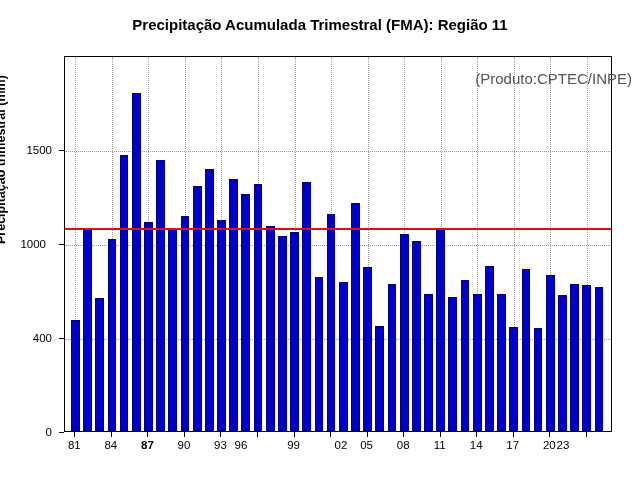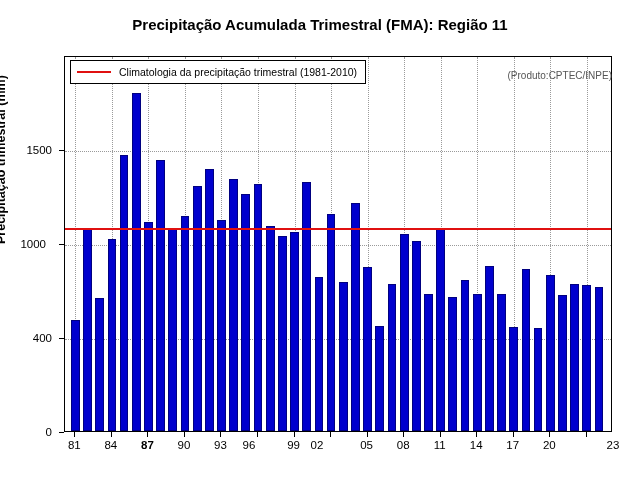--- a/index.html
+++ b/index.html
@@ -85,23 +85,23 @@
     z-index: 5;
   }
   #legend .swatch {
     display: inline-block;
     width: 34px;
     height: 0;
     border-top: 2px solid #e01010;
   }
   #source-note {
     position: absolute;
-    right: 28px;
+    right: 8px;
     top: 70px;
-    font-size: 10px;
+    font-size: 15px;
     color: #555;
     z-index: 5;
   }
   
   .ytick-label {
     position: absolute;
     right: 0;
     width: 40px;
     text-align: right;
     font-size: 11.5px;
@@ -227,24 +227,20 @@
         <div class="bar" style="left: 468.723px; width: 8.768px; height: 103.4px; background: rgb(0, 0, 205);"></div>
         <div class="bar" style="left: 480.9px; width: 8.768px; height: 156.04px; background: rgb(0, 0, 205);"></div>
         <div class="bar" style="left: 493.078px; width: 8.768px; height: 136.3px; background: rgb(0, 0, 205);"></div>
         <div class="bar" style="left: 505.256px; width: 8.768px; height: 146.64px; background: rgb(0, 0, 205);"></div>
         <div class="bar" style="left: 517.434px; width: 8.768px; height: 145.7px; background: rgb(0, 0, 205);"></div>
         <div class="bar" style="left: 529.612px; width: 8.768px; height: 143.82px; background: rgb(0, 0, 205);"></div>
       </div>
     <div id="clim-line" style="top: 171.08px; border-top-color: rgb(224, 16, 16);"></div>
   </div>
 
-  <div id="legend">
-    <span class="swatch"></span>
-    <span>Climatologia da precipitação trimestral (1981-2010)</span>
-  </div>
 
   <div id="source-note">(Produto:CPTEC/INPE)</div>
 
   <div id="yaxis-layer">
       <div class="ytick-mark" style="left: 59px; top: 432px;"></div>
       <div class="ytick-label" style="left: 12px; top: 432px;">0</div>
       <div class="ytick-mark" style="left: 59px; top: 338px;"></div>
       <div class="ytick-label" style="left: 12px; top: 338px;">400</div>
       <div class="ytick-mark" style="left: 59px; top: 244px;"></div>
       <div class="ytick-label" style="left: 6px; top: 244px;">1000</div>
@@ -256,36 +252,36 @@
       <div class="xtick-label" style="left: 74.3511px; top: 439px;">81</div>
       <div class="xtick-mark" style="left: 110.884px; top: 432px;"></div>
       <div class="xtick-label" style="left: 110.884px; top: 439px;">84</div>
       <div class="xtick-mark" style="left: 147.418px; top: 432px;"></div>
       <div class="xtick-label" style="left: 147.418px; top: 439px; font-weight: bold;">87</div>
       <div class="xtick-mark" style="left: 183.951px; top: 432px;"></div>
       <div class="xtick-label" style="left: 183.951px; top: 439px;">90</div>
       <div class="xtick-mark" style="left: 220.484px; top: 432px;"></div>
       <div class="xtick-label" style="left: 220.484px; top: 439px;">93</div>
       <div class="xtick-mark" style="left: 257.018px; top: 432px;"></div>
-      <div class="xtick-label" style="left: 249px; top: 439px;">96</div>
+      <div class="xtick-label" style="left: 241px; top: 439px;">96</div>
       <div class="xtick-mark" style="left: 293.551px; top: 432px;"></div>
       <div class="xtick-label" style="left: 293.551px; top: 439px;">99</div>
       <div class="xtick-mark" style="left: 330.084px; top: 432px;"></div>
-      <div class="xtick-label" style="left: 317px; top: 439px;">02</div>
+      <div class="xtick-label" style="left: 341px; top: 439px;">02</div>
       <div class="xtick-mark" style="left: 366.618px; top: 432px;"></div>
       <div class="xtick-label" style="left: 366.618px; top: 439px;">05</div>
       <div class="xtick-mark" style="left: 403.151px; top: 432px;"></div>
       <div class="xtick-label" style="left: 403.151px; top: 439px;">08</div>
       <div class="xtick-mark" style="left: 439.684px; top: 432px;"></div>
       <div class="xtick-label" style="left: 439.684px; top: 439px;">11</div>
       <div class="xtick-mark" style="left: 476.218px; top: 432px;"></div>
       <div class="xtick-label" style="left: 476.218px; top: 439px;">14</div>
       <div class="xtick-mark" style="left: 512.751px; top: 432px;"></div>
       <div class="xtick-label" style="left: 512.751px; top: 439px;">17</div>
       <div class="xtick-mark" style="left: 549.284px; top: 432px;"></div>
       <div class="xtick-label" style="left: 549.284px; top: 439px;">20</div>
       <div class="xtick-mark" style="left: 585.818px; top: 432px;"></div>
-      <div class="xtick-label" style="left: 613px; top: 439px;">23</div>
+      <div class="xtick-label" style="left: 563px; top: 439px;">23</div>
     </div>
 
   <div id="ylab">Precipitação trimestral (mm)</div>
 
 </div>
 
 </body></html>

